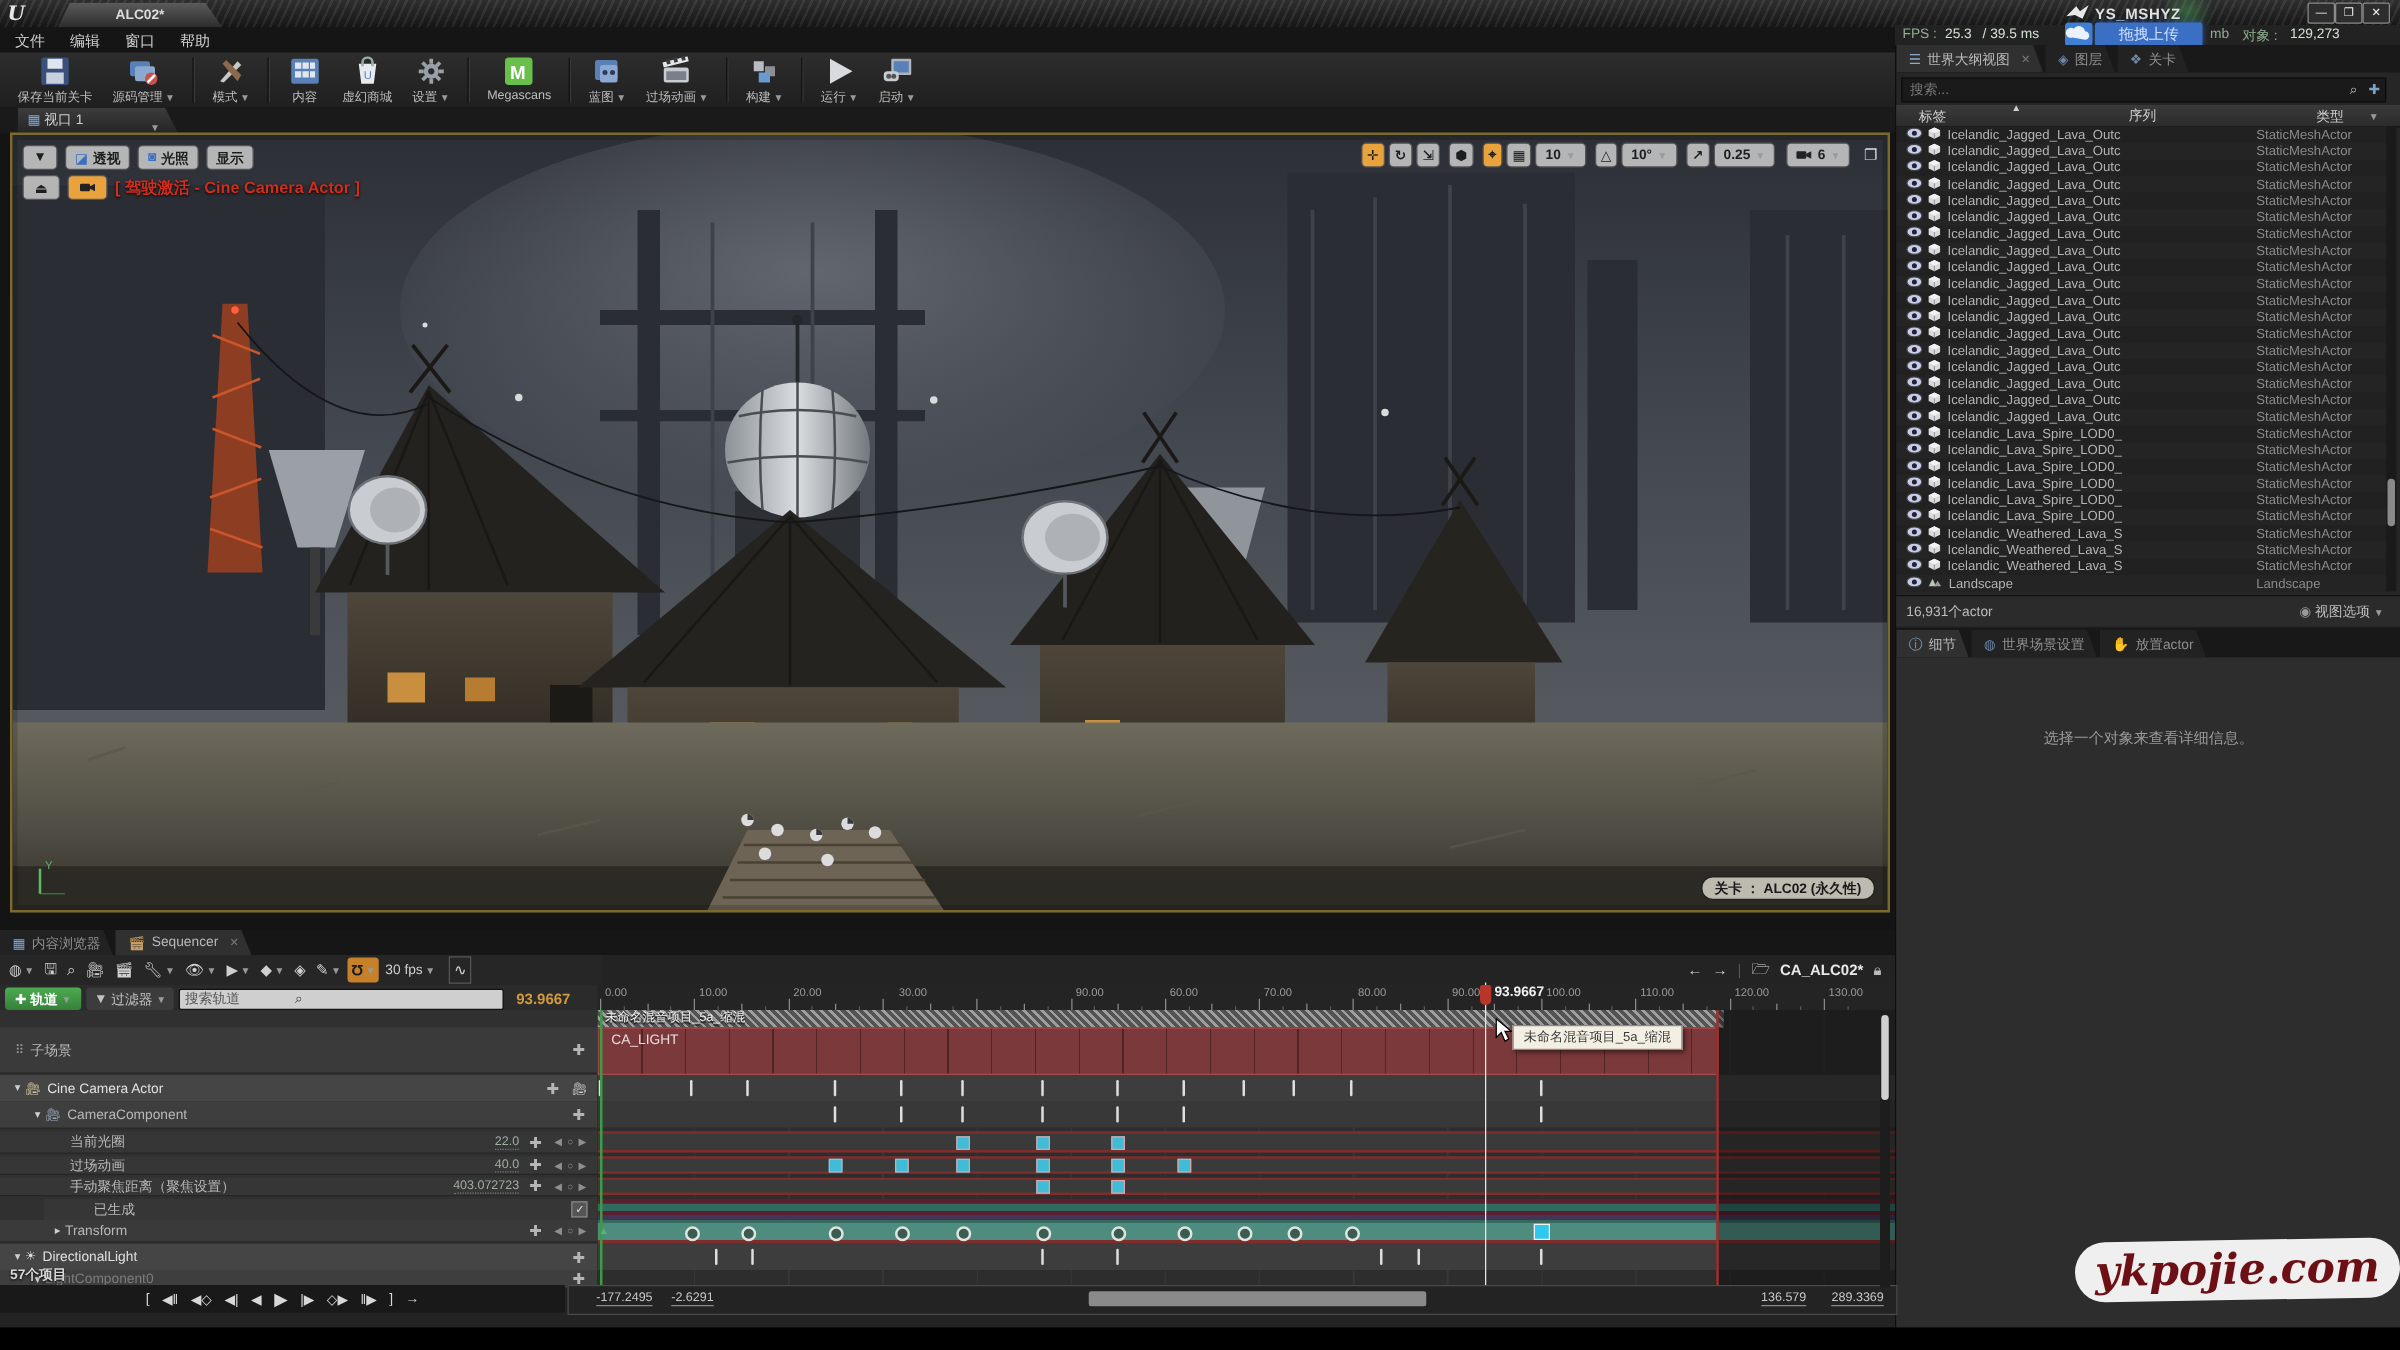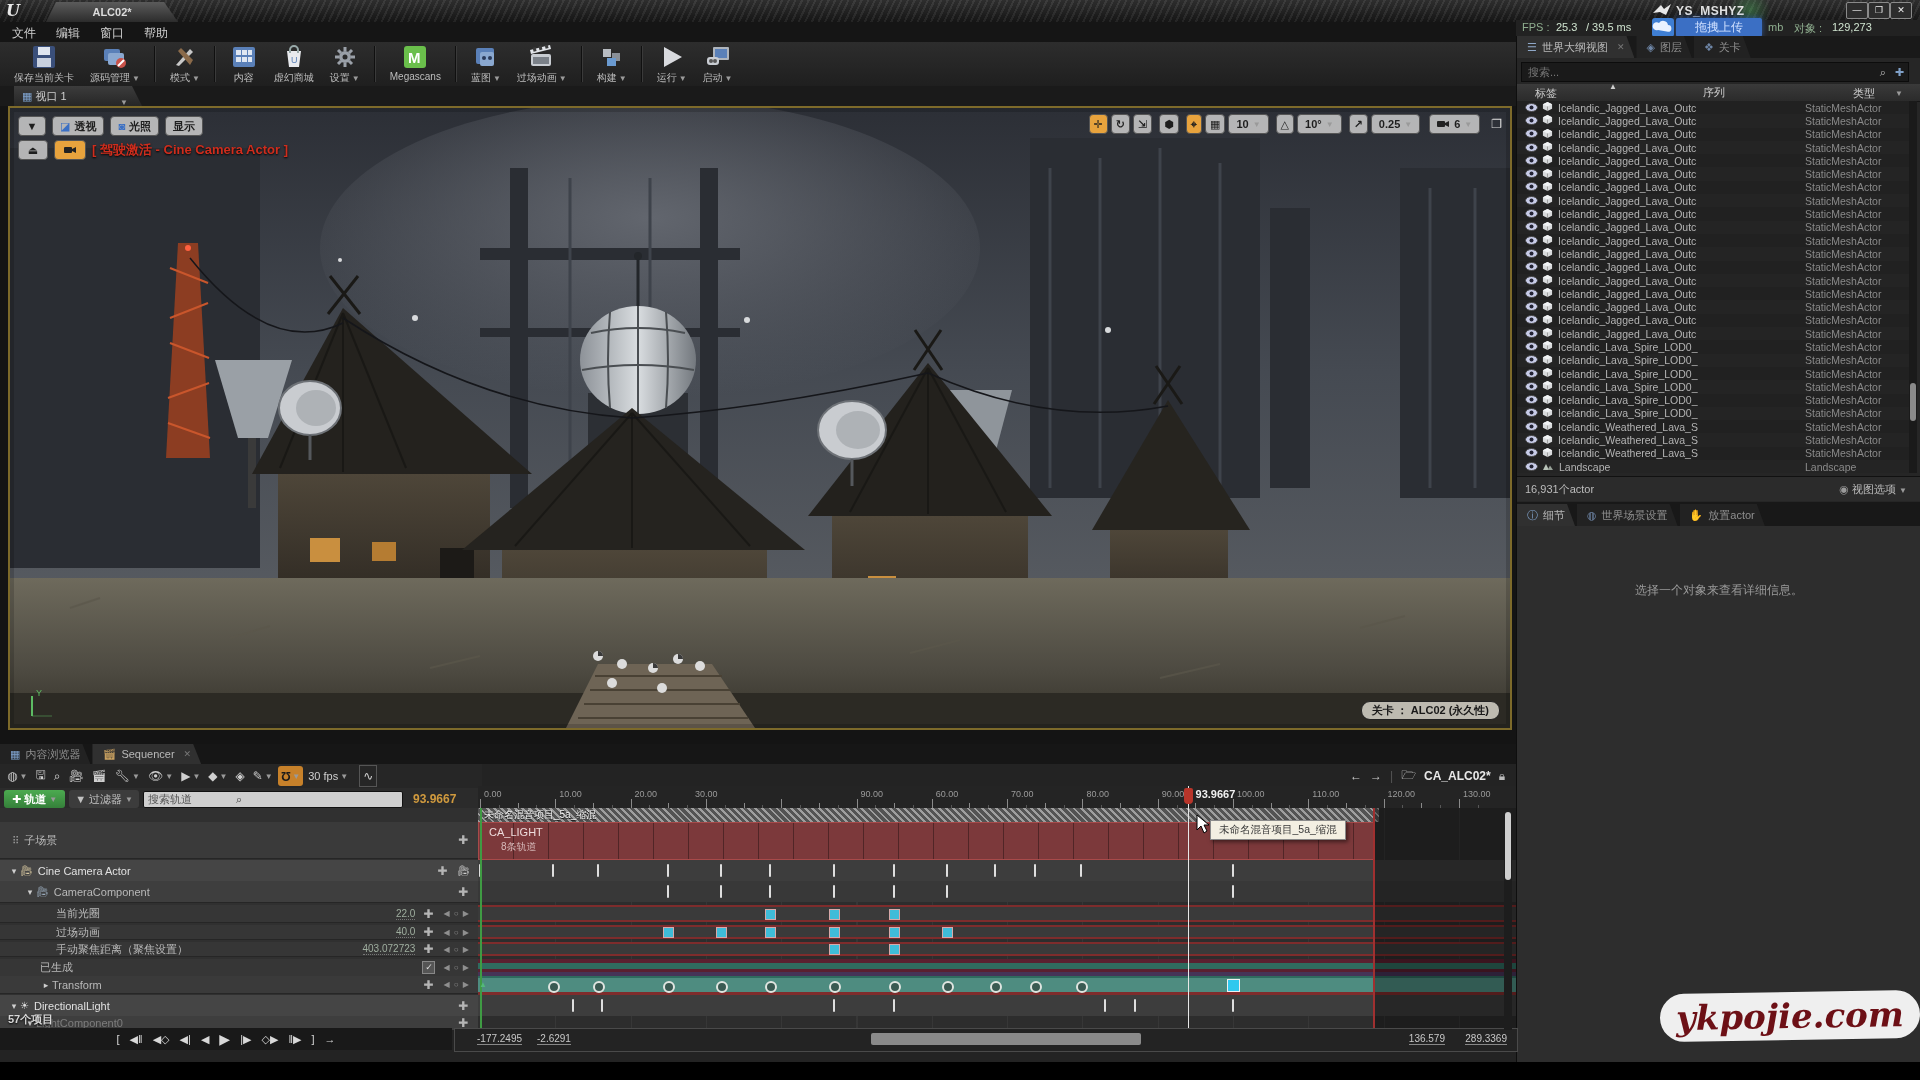--- a/index.html
+++ b/index.html
@@ -1152,21 +1152,21 @@
         <div class="rl" style="left: 81.3px;">10.00</div>
         <div class="rt" style="left: 114.95px; height: 5px;"></div>
         <div class="rt" style="left: 96.125px; height: 3px; opacity: 0.5;"></div>
         <div class="rt" style="left: 133.775px; height: 3px; opacity: 0.5;"></div>
         <div class="rt" style="left: 152.6px; height: 9px;"></div>
         <div class="rl" style="left: 156.6px;">20.00</div>
         <div class="rt" style="left: 190.25px; height: 5px;"></div>
         <div class="rt" style="left: 171.425px; height: 3px; opacity: 0.5;"></div>
         <div class="rt" style="left: 209.075px; height: 3px; opacity: 0.5;"></div>
         <div class="rt" style="left: 227.9px; height: 9px;"></div>
-        <div class="rl" style="left: 217px;">30.00</div>
+        <div class="rl" style="left: 241px;">30.00</div>
         <div class="rt" style="left: 265.55px; height: 5px;"></div>
         <div class="rt" style="left: 246.725px; height: 3px; opacity: 0.5;"></div>
         <div class="rt" style="left: 284.375px; height: 3px; opacity: 0.5;"></div>
         <div class="rt" style="left: 303.2px; height: 9px;"></div>
         <div class="rl" style="left: 307.2px; margin-top: 45px;">40.00</div>
         <div class="rt" style="left: 340.85px; height: 5px;"></div>
         <div class="rt" style="left: 322.025px; height: 3px; opacity: 0.5;"></div>
         <div class="rt" style="left: 359.675px; height: 3px; opacity: 0.5;"></div>
         <div class="rt" style="left: 378.5px; height: 9px;"></div>
         <div class="rl" style="left: 382.5px;">90.00</div>
@@ -1254,21 +1254,21 @@
           <span class="L-keynav">◀ ○ ▶</span>
         </div>
         <div class="L-row" style="top: 134px; height: 14px; background: rgb(54, 54, 54);">
           <span style="width: 56px;"></span>
           <span>手动聚焦距离（聚焦设置）</span>
           <span class="grow"></span>
           <span class="L-val">403.072723</span>
           <span class="L-plus">✚</span>
           <span class="L-keynav">◀ ○ ▶</span>
         </div>
-        <div class="L-row" style="top: 151px; height: 17px; background: rgb(54, 54, 54);">
+        <div class="L-row" style="top: 151px; height: 17px; background: rgb(54, 54, 54); margin-left: 35px;">
           <span style="width: 40px;"></span>
           <span>已生成</span>
           <span class="grow"></span>
           <span class="L-chk">✓</span>
           <span class="L-keynav">◀ ○ ▶</span>
         </div>
         <div class="L-row" style="top: 168px; height: 17px; background: rgb(58, 58, 58);">
           <span style="width: 40px;"></span>
           <span class="L-exp">▸</span>
           <span>Transform</span>
@@ -1289,21 +1289,20 @@
           <span class="L-exp">▾</span>
           <span style="opacity: 0.5;">LightComponent0</span>
           <span class="grow"></span>
           <span class="L-plus">✚</span>
         </div>
       </div>
     <div id="tracks" class="abs">
       <div id="audio-band" class="abs" style="width: 895.058px;">未命名混音项目_5a_缩混</div>
       <div id="shot-block" class="abs" style="width: 895.058px;">
         <div style="padding:3px 0 0 10px">CA_LIGHT</div>
-        <div style="padding:2px 0 0 22px;font-size:10px;color:#d8bcbc">8条轨道</div>
       </div>
       <div id="track-keys" class="abs" style="left:0;top:0;width:1038px;height:222px">
           <div class="strip" style="top: 52px; height: 21px; background: rgb(61, 61, 61);"></div>
           <div class="strip" style="top: 73px; height: 21px; background: rgb(56, 56, 56);"></div>
           <div class="strip" style="top: 97px; height: 17px; background: rgb(58, 58, 58); box-shadow: rgb(126, 44, 44) 0px 2px 0px inset, rgb(126, 44, 44) 0px -2px 0px inset;"></div>
           <div class="strip" style="top: 117px; height: 14px; background: rgb(58, 58, 58); box-shadow: rgb(126, 44, 44) 0px 2px 0px inset, rgb(126, 44, 44) 0px -2px 0px inset;"></div>
           <div class="strip" style="top: 134px; height: 14px; background: rgb(58, 58, 58); box-shadow: rgb(126, 44, 44) 0px 2px 0px inset, rgb(126, 44, 44) 0px -2px 0px inset;"></div>
           <div class="strip" style="top: 151px; height: 4px; background: rgb(90, 32, 48);"></div>
           <div class="strip" style="top: 155px; height: 6px; background: rgb(47, 107, 95);"></div>
           <div class="strip" style="top: 161px; height: 3px; background: rgb(90, 32, 48);"></div>

